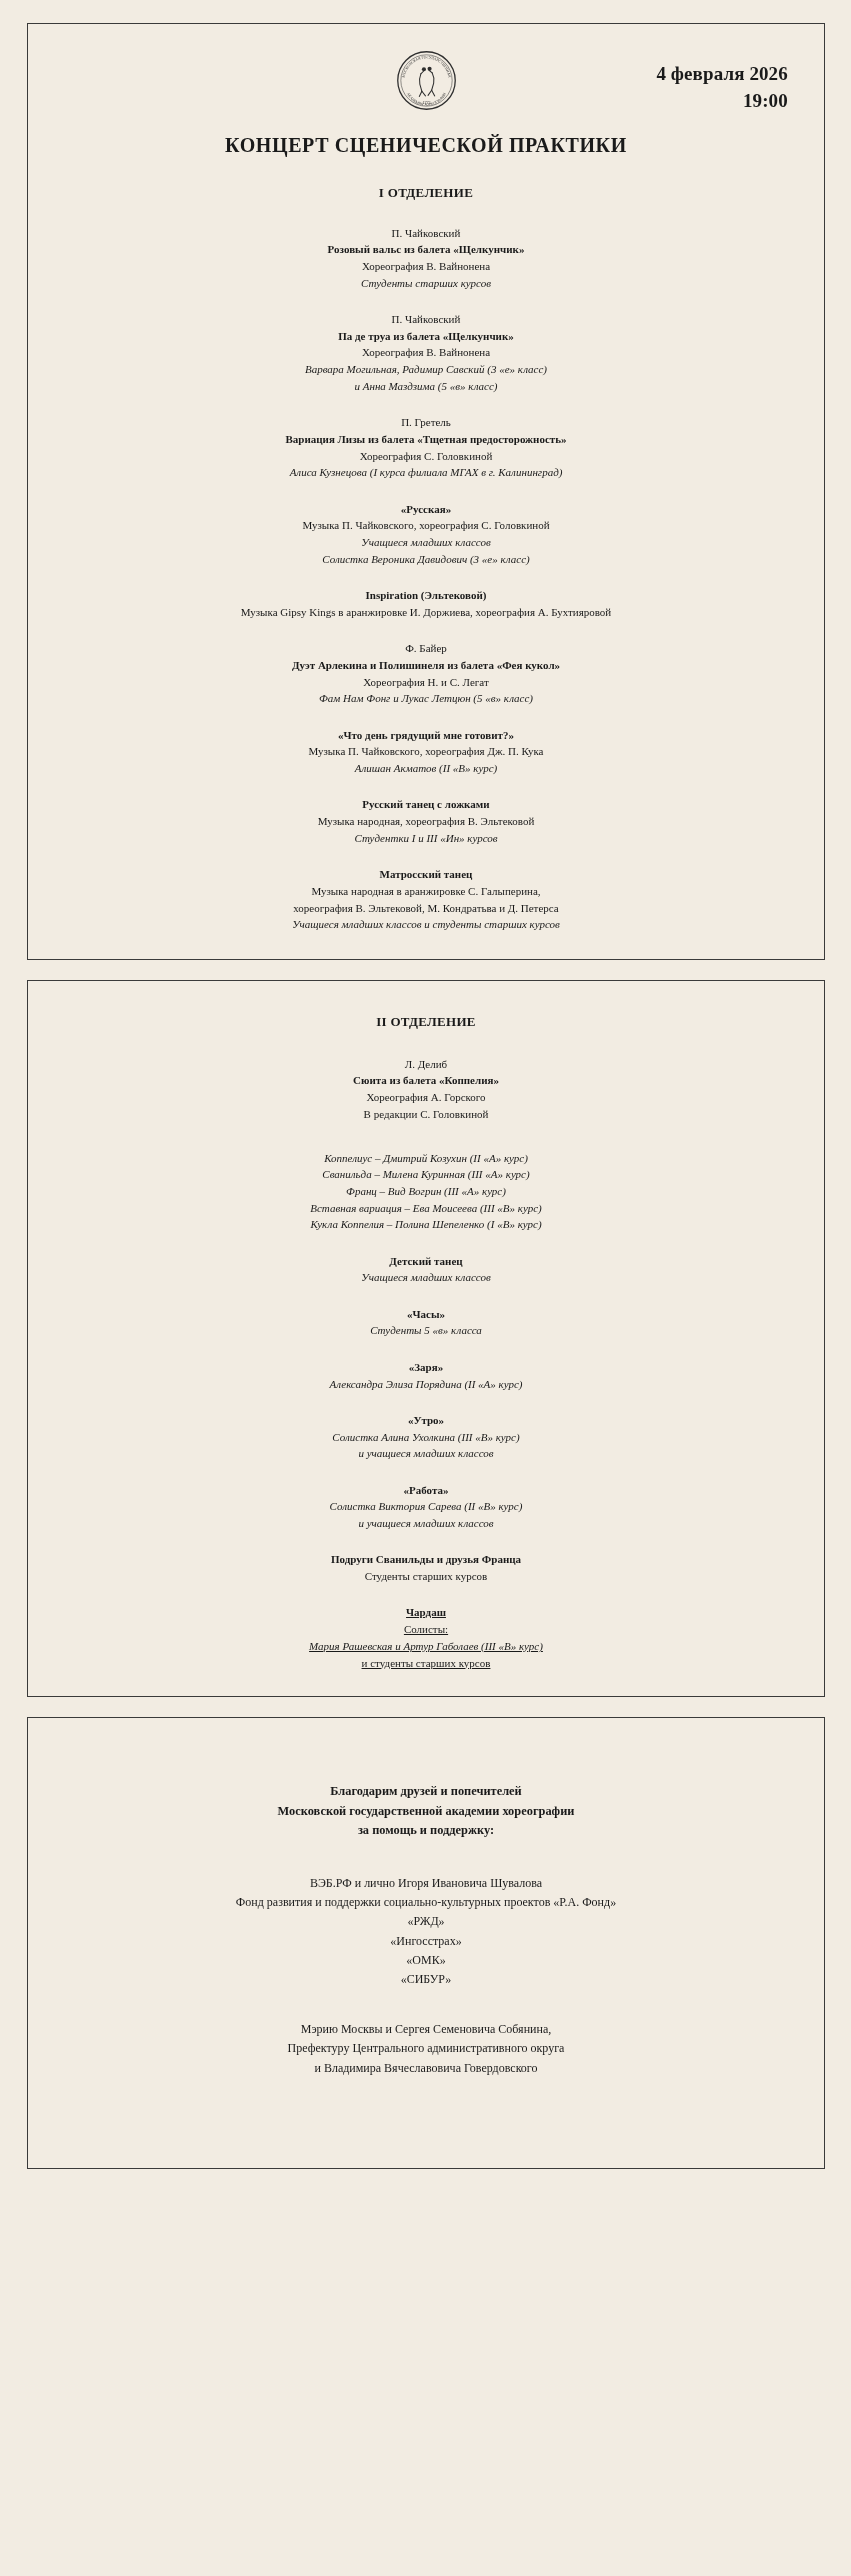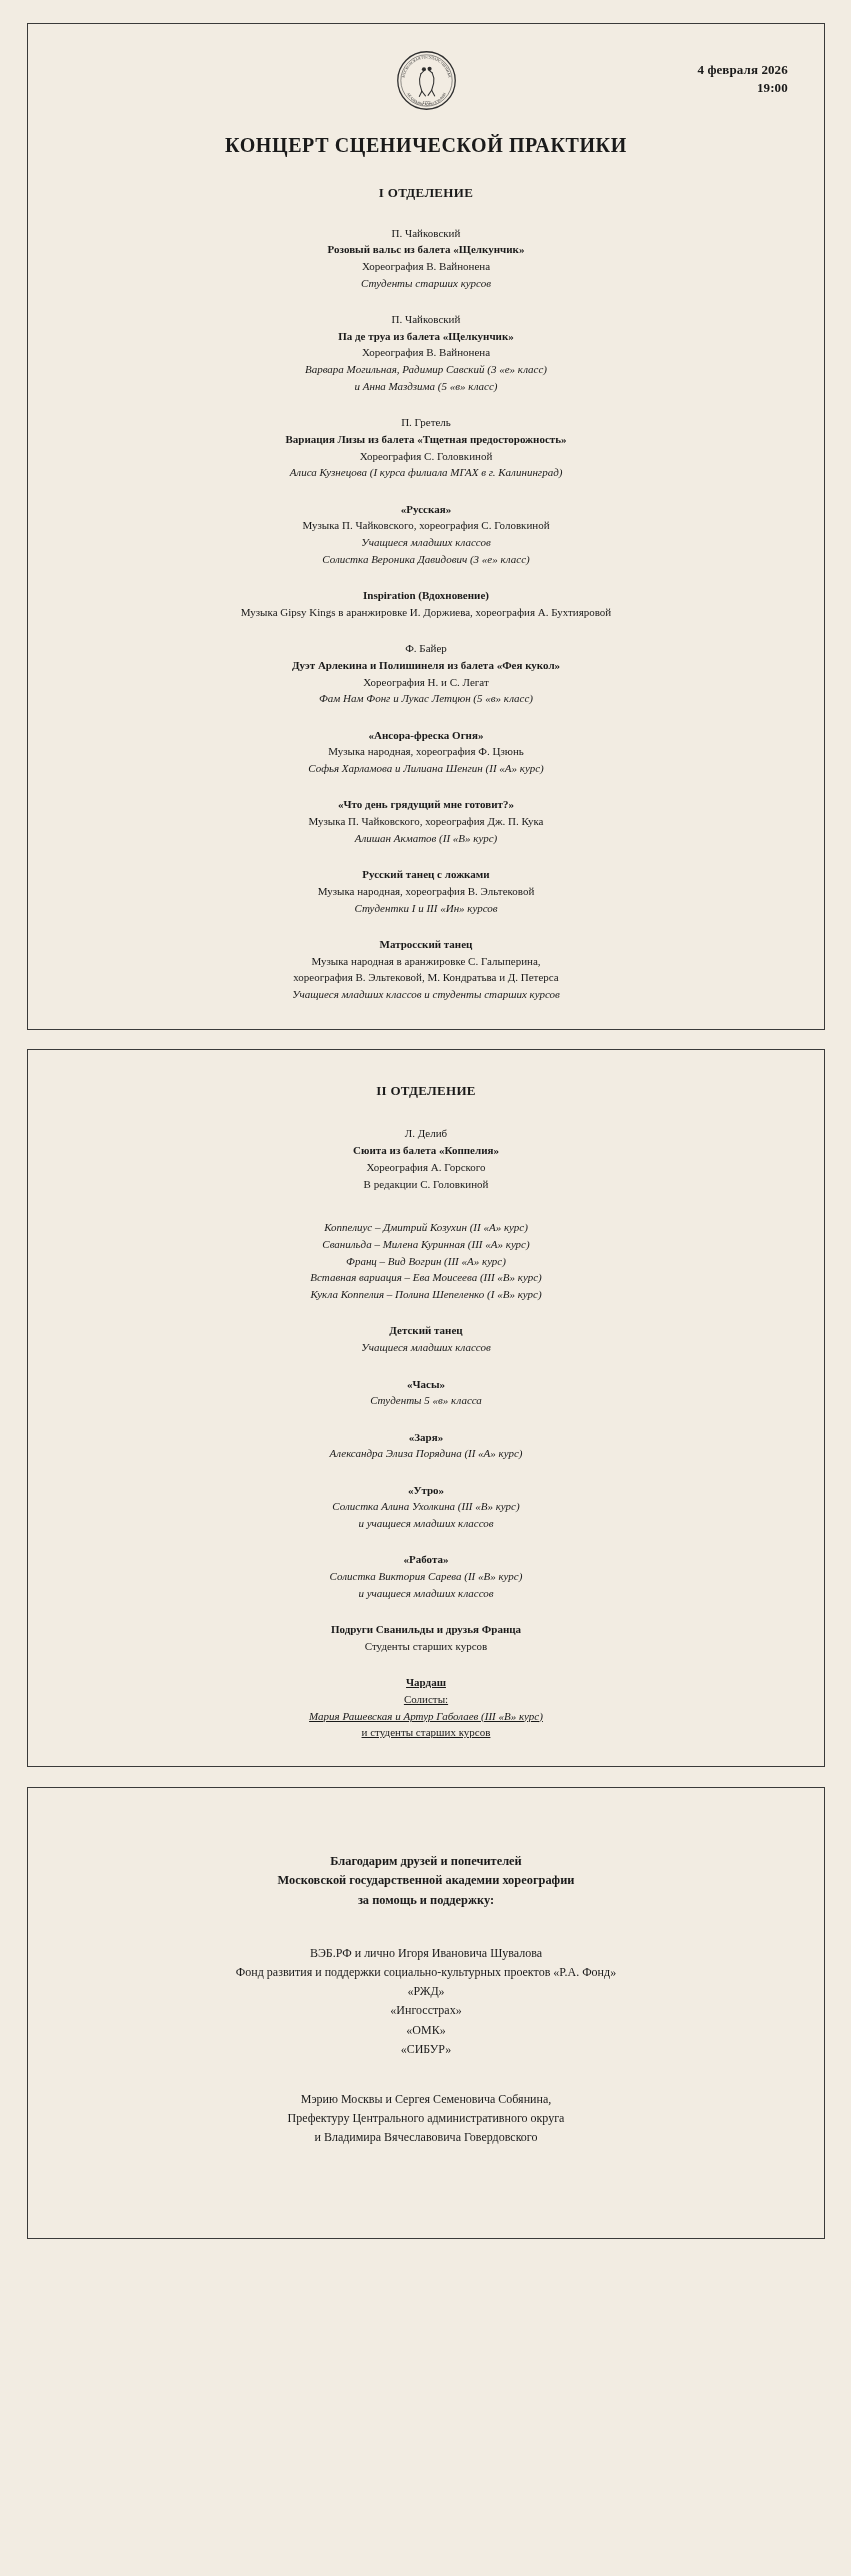--- a/index.html
+++ b/index.html
@@ -42,21 +42,21 @@
     height: 77px;
     display: flex;
     align-items: center;
     justify-content: center;
   }
   .date-block {
     position: absolute;
     right: 5.2px;
     top: 19.6px;
     text-align: right;
-    font-size: 13px;
+    font-size: 19px;
     font-weight: bold;
     line-height: 1.4;
     letter-spacing: 0.1px;
   }
   .main-title {
     text-align: center;
     font-size: 20px;
     font-weight: bold;
     letter-spacing: 0.6px;
     margin-top: 15px;
@@ -174,36 +174,31 @@
       </div>
 
       <div class="item">
         <div class="line bold">«Русская»</div>
         <div class="line">Музыка П. Чайковского, хореография С. Головкиной</div>
         <div class="line italic">Учащиеся младших классов</div>
         <div class="line italic">Солистка Вероника Давидович (3 «е» класс)</div>
       </div>
 
       <div class="item">
-        <div class="line bold">Inspiration (Вдохновение)</div>
+        <div class="line bold">Inspiration (Эльтековой)</div>
         <div class="line">Музыка Gipsy Kings в аранжировке И. Доржиева, хореография А. Бухтияровой</div>
       </div>
 
       <div class="item">
         <div class="line">Ф. Байер</div>
         <div class="line bold">Дуэт Арлекина и Полишинеля из балета «Фея кукол»</div>
         <div class="line">Хореография Н. и С. Легат</div>
         <div class="line italic">Фам Нам Фонг и Лукас Летцюн (5 «в» класс)</div>
       </div>
 
-      <div class="item">
-        <div class="line bold">«Ансора-фреска Огня»</div>
-        <div class="line">Музыка народная, хореография Ф. Цзюнь</div>
-        <div class="line italic">Софья Харламова и Лилиана Шенгин (II «А» курс)</div>
-      </div>
 
       <div class="item">
         <div class="line bold">«Что день грядущий мне готовит?»</div>
         <div class="line">Музыка П. Чайковского, хореография Дж. П. Кука</div>
         <div class="line italic">Алишан Акматов (II «В» курс)</div>
       </div>
 
       <div class="item">
         <div class="line bold">Русский танец с ложками</div>
         <div class="line">Музыка народная, хореография В. Эльтековой</div>

